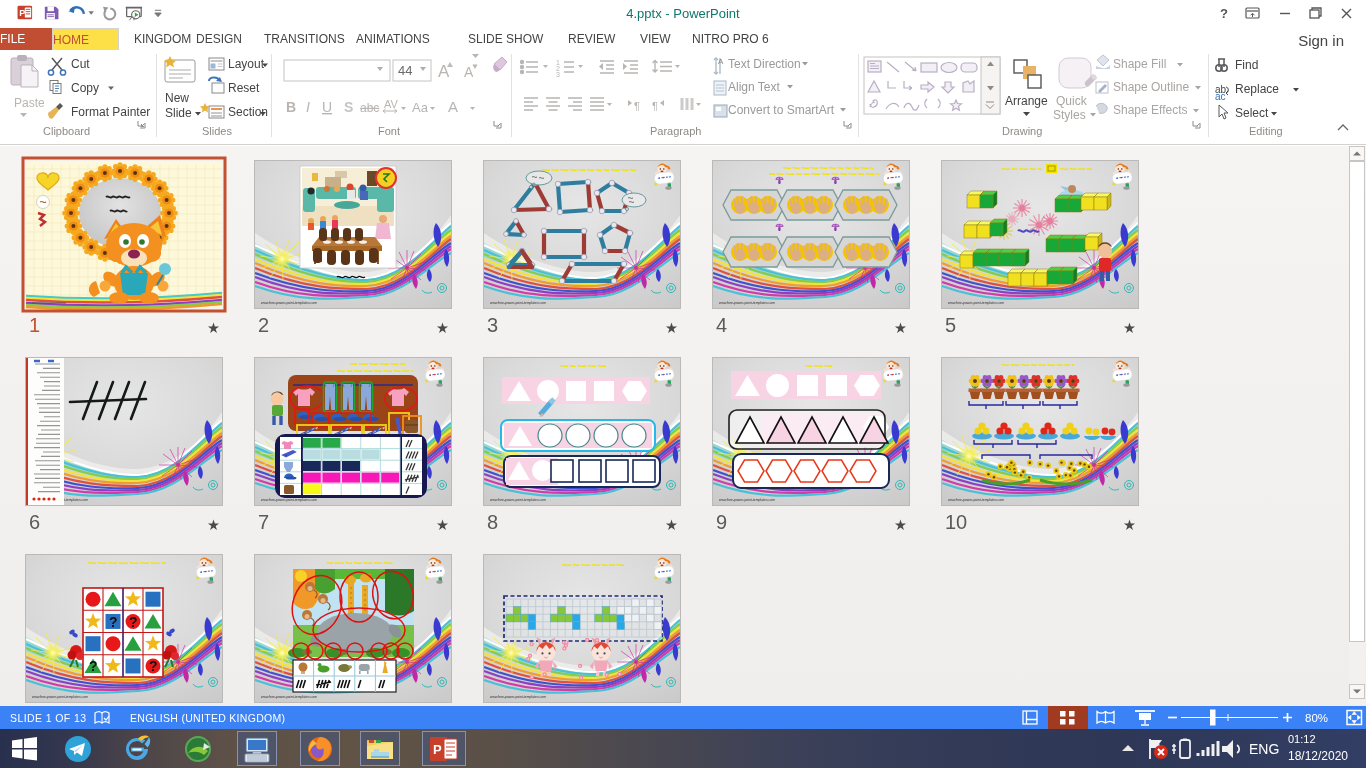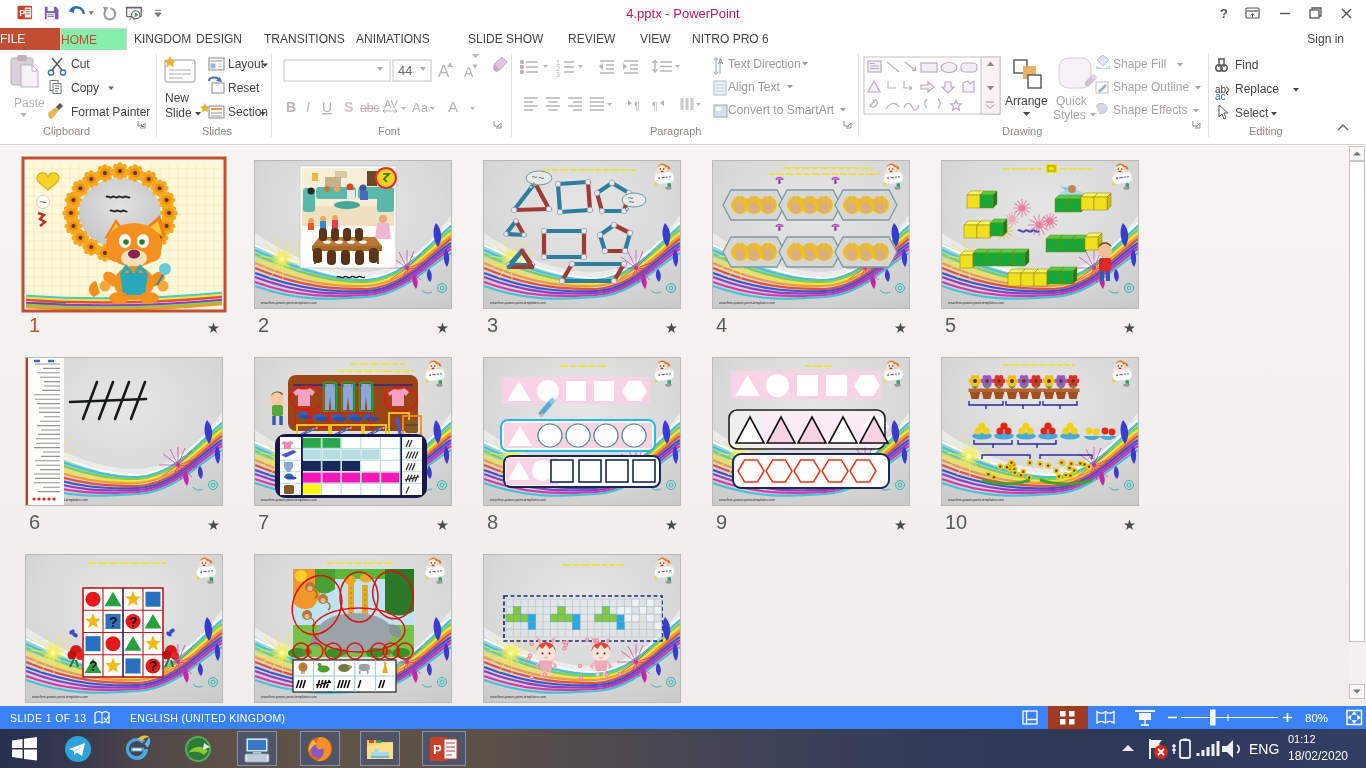--- a/index.html
+++ b/index.html
@@ -1,28 +1,28 @@
 <!DOCTYPE html>
 <html><head>
 <meta charset="utf-8">
 <style>
 *{margin:0;padding:0;box-sizing:border-box}
 html,body{width:1366px;height:768px;overflow:hidden;font-family:"Liberation Sans",sans-serif;background:#fff}
 .abs{position:absolute}
 #app{position:relative;width:1366px;height:768px}
 
 #titlebar{position:absolute;left:0;top:0;width:1366px;height:28px;background:#fff}
-#title{position:absolute;left:0;right:0;top:6px;text-align:center;font-size:13px;color:#be185d}
+#title{position:absolute;left:0;right:0;top:6px;text-align:center;font-size:13px;color:#0f766e}
 .qat{position:absolute;top:3px;height:20px}
 
 #tabrow{position:absolute;left:0;top:28px;width:1366px;height:22px;background:#fff}
 .tab{position:absolute;top:0;height:28px;line-height:23px;font-size:12px;color:#444;text-align:left}
 #filetab{left:0;width:61px;background:#c14e32;color:#fff}
-#hometab{left:60px;width:67px;background:#86efac;border:1px solid #d5d3d1;border-bottom:none;color:#c14e32}
-#signin{position:absolute;right:22px;top:4px;font-size:12px;color:#444}
+#hometab{left:52px;width:67px;background:#fde047;border:1px solid #d5d3d1;border-bottom:none;color:#c14e32}
+#signin{position:absolute;right:22px;top:4px;font-size:15px;color:#444}
 
 #ribbon{position:absolute;left:0;top:50px;width:1366px;height:95px;background:#fff;border-bottom:1px solid #d4d2cf}
 .gsep{position:absolute;top:4px;width:1px;height:83px;background:#e3e1df}
 
 #sorter{position:absolute;left:0;top:146px;width:1366px;height:560px;background:linear-gradient(#f5f4f3,#efeeec)}
 #sbar{position:absolute;right:1px;top:0px;width:16px;height:559px;background:#f2f1f0}
 
 #status{position:absolute;left:0;top:706px;width:1366px;height:23px;background:#3b82f6;color:#fff;font-size:10.5px}
 
 #taskbar{position:absolute;left:0;top:729px;width:1366px;height:39px;
@@ -1713,16 +1713,16 @@
   </svg>
   <svg class="abs" style="left:1196px;top:11px" width="24" height="18">
         <path d="M2 16 v-3 M7 16 v-6 M12 16 v-9 M17 16 v-12 M22 16 v-15" stroke="#f0f0f0" stroke-width="3"></path>
       </svg>
   <svg class="abs" style="left:1220px;top:9px" width="24" height="22" viewBox="0 0 24 22">
     <path d="M2 8 h5 l6 -6 v18 l-6 -6 h-5z" fill="#f0f0f0"></path>
     <path d="M17 7 c3 2 3 6 0 8" stroke="#f0f0f0" stroke-width="1.8" fill="none"></path>
   </svg>
   <div class="abs" style="left:1249px;top:12px;color:#fff;font-size:14px">ENG</div>
   <div class="abs" style="left:1288px;top:4px;color:#fff;font-size:11px;width:60px;text-align:left">01:12</div>
-  <div class="abs" style="left:1282px;top:20px;color:#fff;font-size:12px;width:72px;text-align:center">18/02/2020</div>
+  <div class="abs" style="left:1282px;top:20px;color:#fff;font-size:12px;width:72px;text-align:center">18/12/2020</div>
 </div>
 
 </div>
 
 </body></html>

